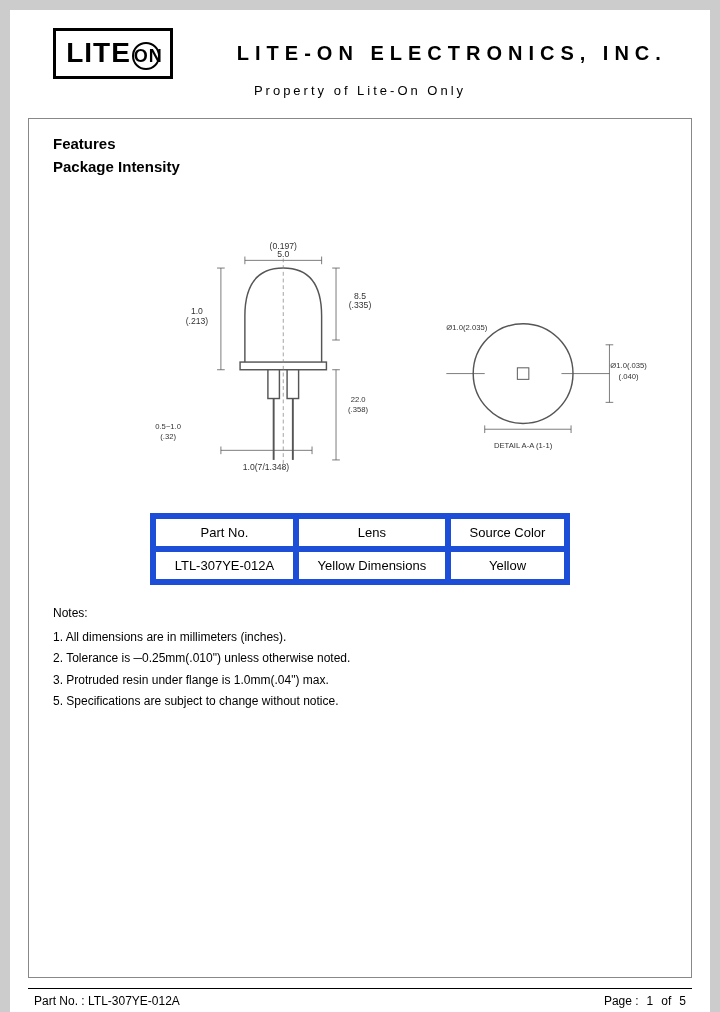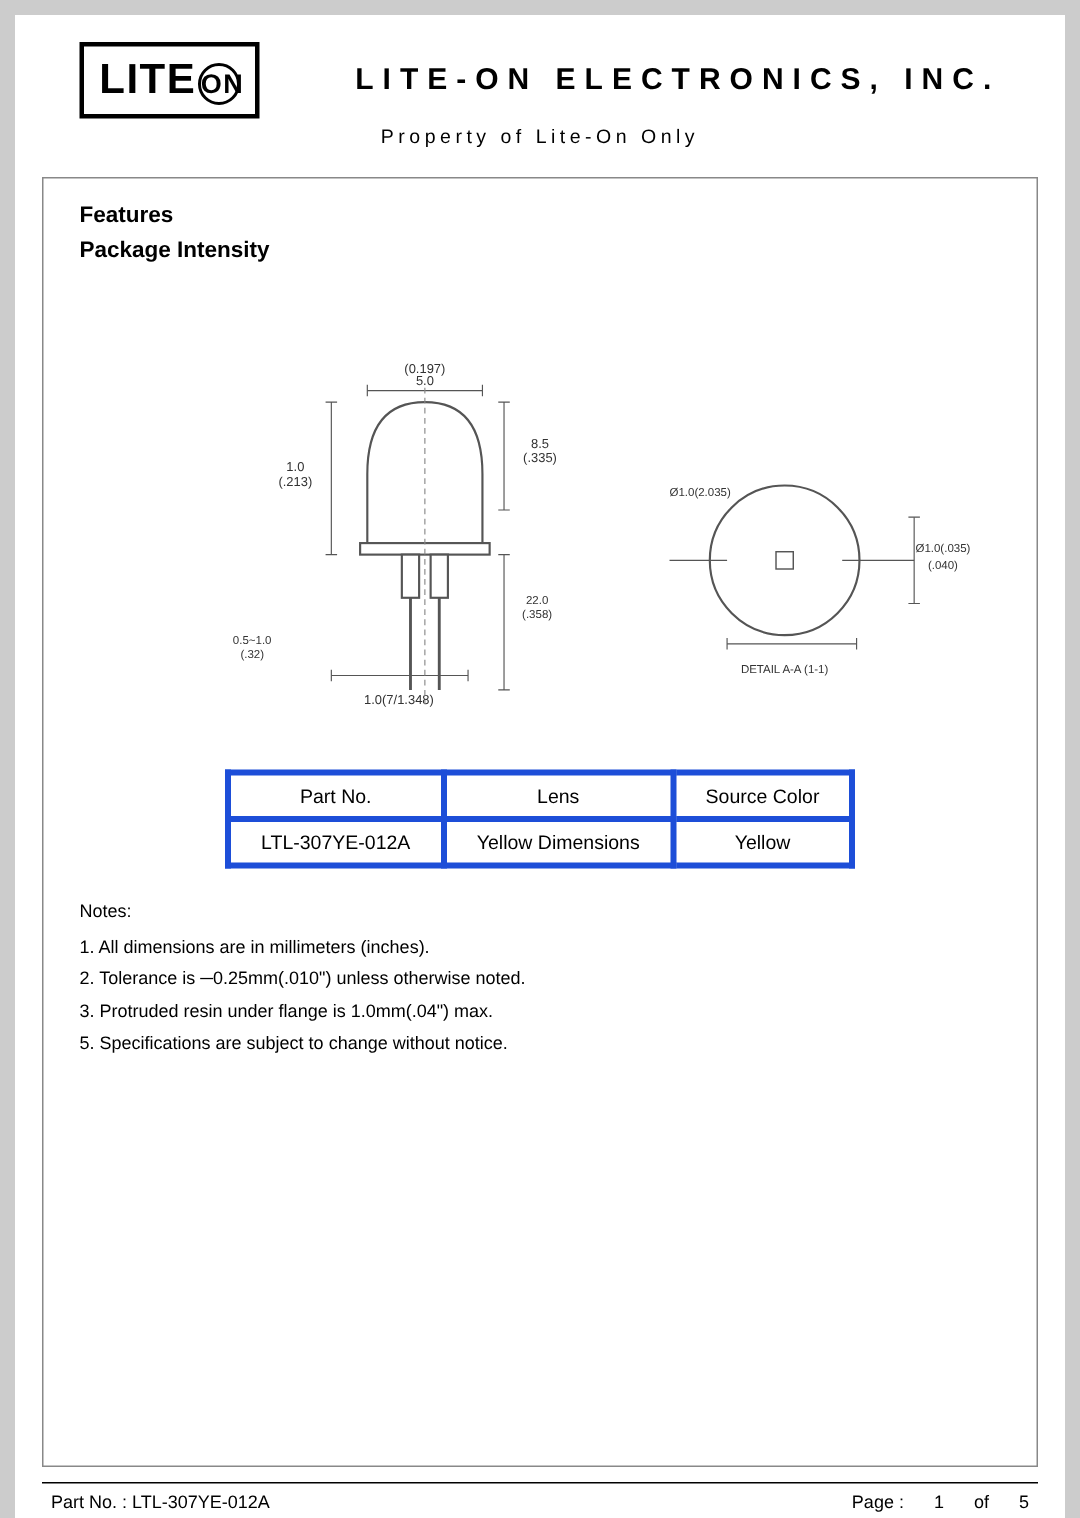--- a/index.html
+++ b/index.html
@@ -91,21 +91,21 @@
     .table-container {
       display: flex;
       justify-content: center;
       margin-bottom: 18px;
     }
     table {
       border-collapse: collapse;
       width: 420px;
     }
     table th, table td {
-      border: 4px solid #1d4ed8;
+      border: 6px solid #1d4ed8;
       padding: 6px 18px;
       text-align: center;
       font-size: 13px;
       font-family: Arial, sans-serif;
     }
     table th {
       font-weight: normal;
       background: #fff;
     }
     .notes-section {
@@ -124,21 +124,21 @@
       margin: 0 18px;
       padding: 5px 6px;
       font-size: 12px;
       font-family: Arial, sans-serif;
     }
     .footer-left {
       flex: 1;
     }
     .footer-right {
       display: flex;
-      gap: 20px;
+      gap: 8px;
       align-items: center;
     }
     svg.diagram {
       width: 100%;
       height: 100%;
     }
   </style>
 </head>
 <body>
 

